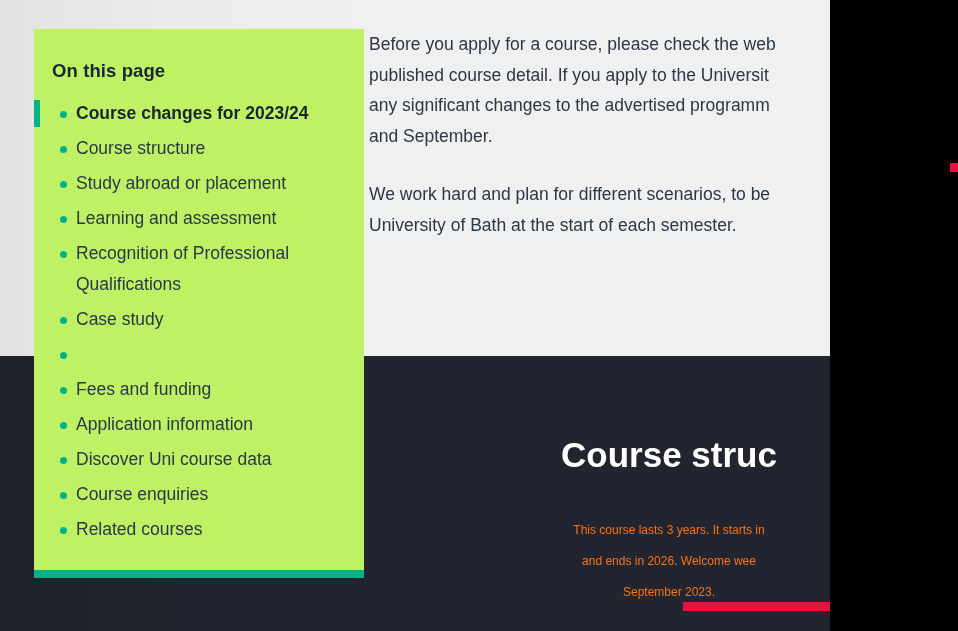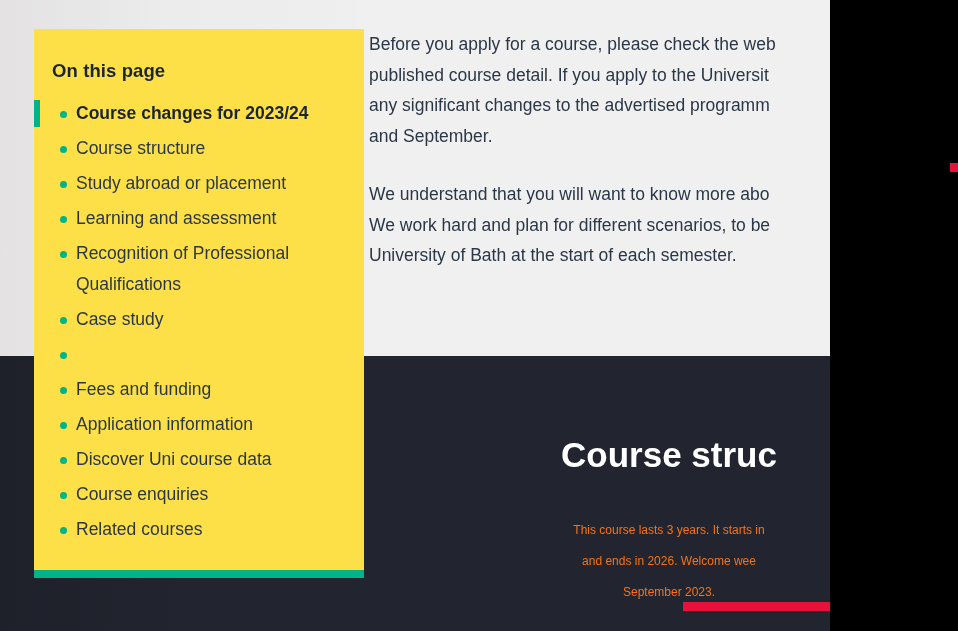--- a/index.html
+++ b/index.html
@@ -113,21 +113,21 @@
     height: 9px;
     background: #e8113c;
   }
 
   
   .otp-panel {
     position: absolute;
     left: 34px;
     top: 29px;
     width: 330px;
-    background: #fde047;
+    background: #bef264;
     border-bottom: 8px solid #00b388;
     box-sizing: content-box;
     height: 541px;
   }
   .otp-title {
     margin: 0;
     padding: 31px 0 0 18px;
     font-family: "Liberation Sans", sans-serif;
     font-size: 18.5px;
     font-weight: bold;
@@ -207,21 +207,20 @@
 
   <div class="article">
     <div class="article-inner">
       <p class="para">
         <span class="l">Before you apply for a course, please check the web</span>
         <span class="l">published course detail. If you apply to the Universit</span>
         <span class="l">any significant changes to the advertised programm</span>
         <span class="l">and September.</span>
       </p>
       <p class="para">
-        <span class="l">We understand that you will want to know more abo</span>
         <span class="l">We work hard and plan for different scenarios, to be</span>
         <span class="l">University of Bath at the start of each semester.</span>
       </p>
     </div>
   </div>
 
   <div class="dark-section">
     <div class="dark-left-shade"></div>
     <div class="dark-inner">
       <h2 class="dark-h2">Course struc</h2>

